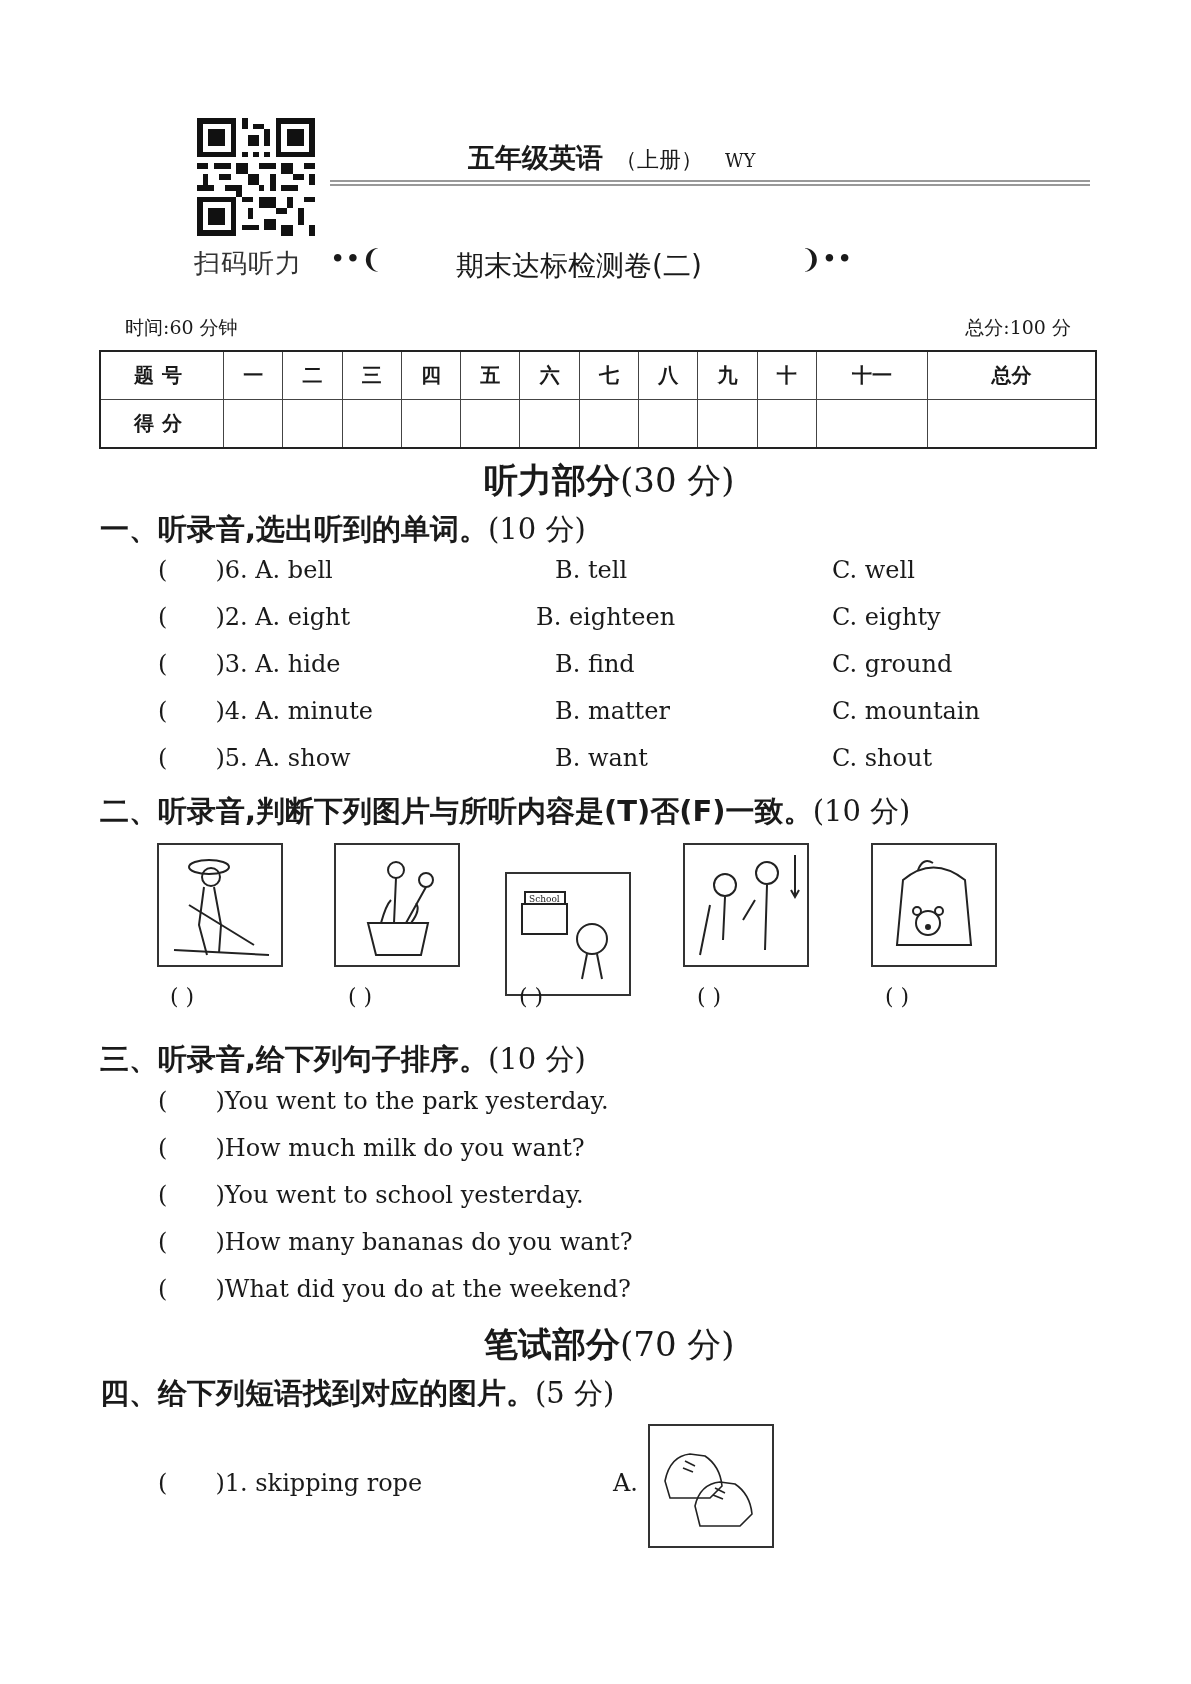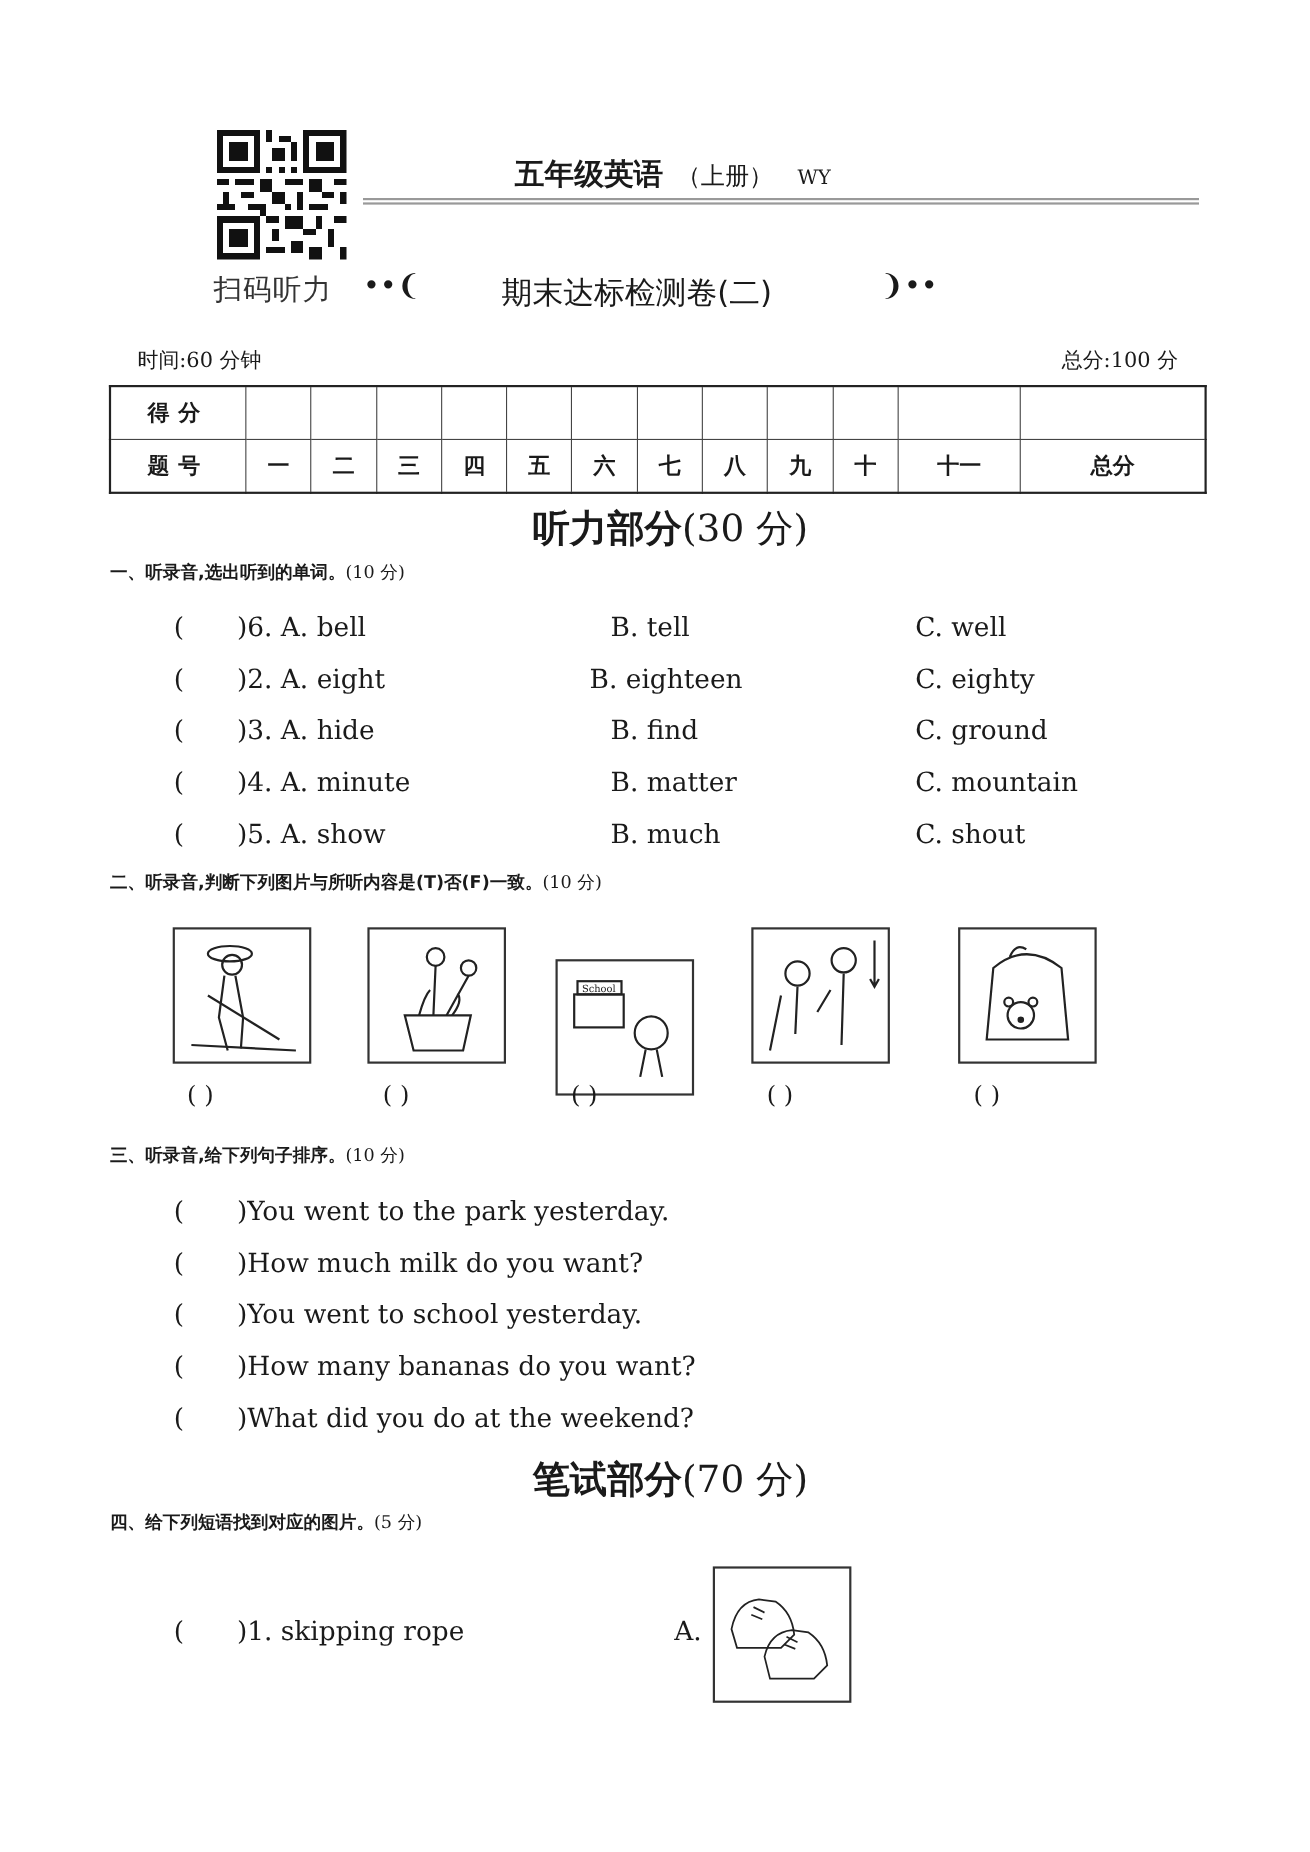--- a/index.html
+++ b/index.html
@@ -15,21 +15,21 @@
   .deco-left{left:330px;top:244px;font-size:26px;}
   .deco-right{left:800px;top:244px;font-size:26px;}
   .time{left:125px;top:315px;font-size:19px;}
   .total{right:120px;top:315px;font-size:19px;}
   table.score{position:absolute;left:99px;top:350px;width:998px;border-collapse:collapse;border:2px solid #222;}
   table.score td{border:1px solid #444;height:45px;text-align:center;font-family:"DejaVu Sans",sans-serif;font-weight:bold;font-size:20px;}
   table.score td.rowhead{width:120px;letter-spacing:8px;}
   table.score td.big{width:165px;}
   .section-title{font-family:"DejaVu Sans",sans-serif;font-weight:bold;font-size:34px;}
   .section-title .pts{font-family:"DejaVu Serif",serif;font-weight:normal;}
-  .q-heading{left:100px;font-family:"DejaVu Sans",sans-serif;font-weight:bold;font-size:16px;}
+  .q-heading{left:100px;font-family:"DejaVu Sans",sans-serif;font-weight:bold;font-size:29px;}
   .q-heading .pts{font-family:"DejaVu Serif",serif;font-weight:normal;}
   .opt{font-size:24px;}
   .paren{font-size:24px;}
   .pic{width:122px;height:120px;border:2px solid #333;background:#fff;}
   .pic svg{width:100%;height:100%;}
   .tf{font-size:22px;}
 </style>
 </head>
 <body>
 
@@ -93,49 +93,49 @@
 <div class="abs deco-left">••❨</div>
 <div class="abs exam-title">期末达标检测卷(二)</div>
 <div class="abs deco-right">❩••</div>
 
 <div class="abs time">时间:60 分钟</div>
 <div class="abs total">总分:100 分</div>
 
 <table class="score">
   <tbody>
       <tr>
-    <td class="rowhead">得分</td>
-    <td></td>
-    <td></td>
-    <td></td>
-    <td></td>
-    <td></td>
-    <td></td>
-    <td></td>
-    <td></td>
-    <td></td>
-    <td></td>
-    <td></td>
-    <td class="big"></td>
-  </tr>
-  <tr>
     <td class="rowhead">题号</td>
     <td>一</td>
     <td>二</td>
     <td>三</td>
     <td>四</td>
     <td>五</td>
     <td>六</td>
     <td>七</td>
     <td>八</td>
     <td>九</td>
     <td>十</td>
     <td>十一</td>
     <td class="big">总分</td>
   </tr>
+  <tr>
+    <td class="rowhead">得分</td>
+    <td></td>
+    <td></td>
+    <td></td>
+    <td></td>
+    <td></td>
+    <td></td>
+    <td></td>
+    <td></td>
+    <td></td>
+    <td></td>
+    <td></td>
+    <td class="big"></td>
+  </tr>
 </tbody>
   </table>
 
 <div class="abs section-title" style="left:484px;top:458px;">
   <span>听力部分</span><span class="pts">(30 分)</span>
 </div>
 
 <div class="abs q-heading" style="top:510px;">
   <span>一、听录音,选出听到的单词。</span><span class="pts">(10 分)</span>
 </div>
@@ -160,21 +160,21 @@
 
 <div class="abs opt" style="top:697px;left:158px;">
   <span class="paren">(</span><span style="margin-left:48px;">)4. A. minute</span>
 </div>
 <div class="abs opt" style="top:697px;left:555px;">B. matter</div>
 <div class="abs opt" style="top:697px;left:832px;">C. mountain</div>
 
 <div class="abs opt" style="top:744px;left:158px;">
   <span class="paren">(</span><span style="margin-left:48px;">)5. A. show</span>
 </div>
-<div class="abs opt" style="top:744px;left:555px;">B. much</div>
+<div class="abs opt" style="top:744px;left:555px;">B. want</div>
 <div class="abs opt" style="top:744px;left:832px;">C. shout</div>
 
 <div class="abs q-heading" style="top:792px;">
   <span>二、听录音,判断下列图片与所听内容是(T)否(F)一致。</span><span class="pts">(10 分)</span>
 </div>
 
 <div class="abs pic" style="left:157px;top:843px;">
   <svg viewBox="0 0 122 120">
       <g fill="none" stroke="#222" stroke-width="2">
         <ellipse cx="50" cy="22" rx="20" ry="7"></ellipse>

